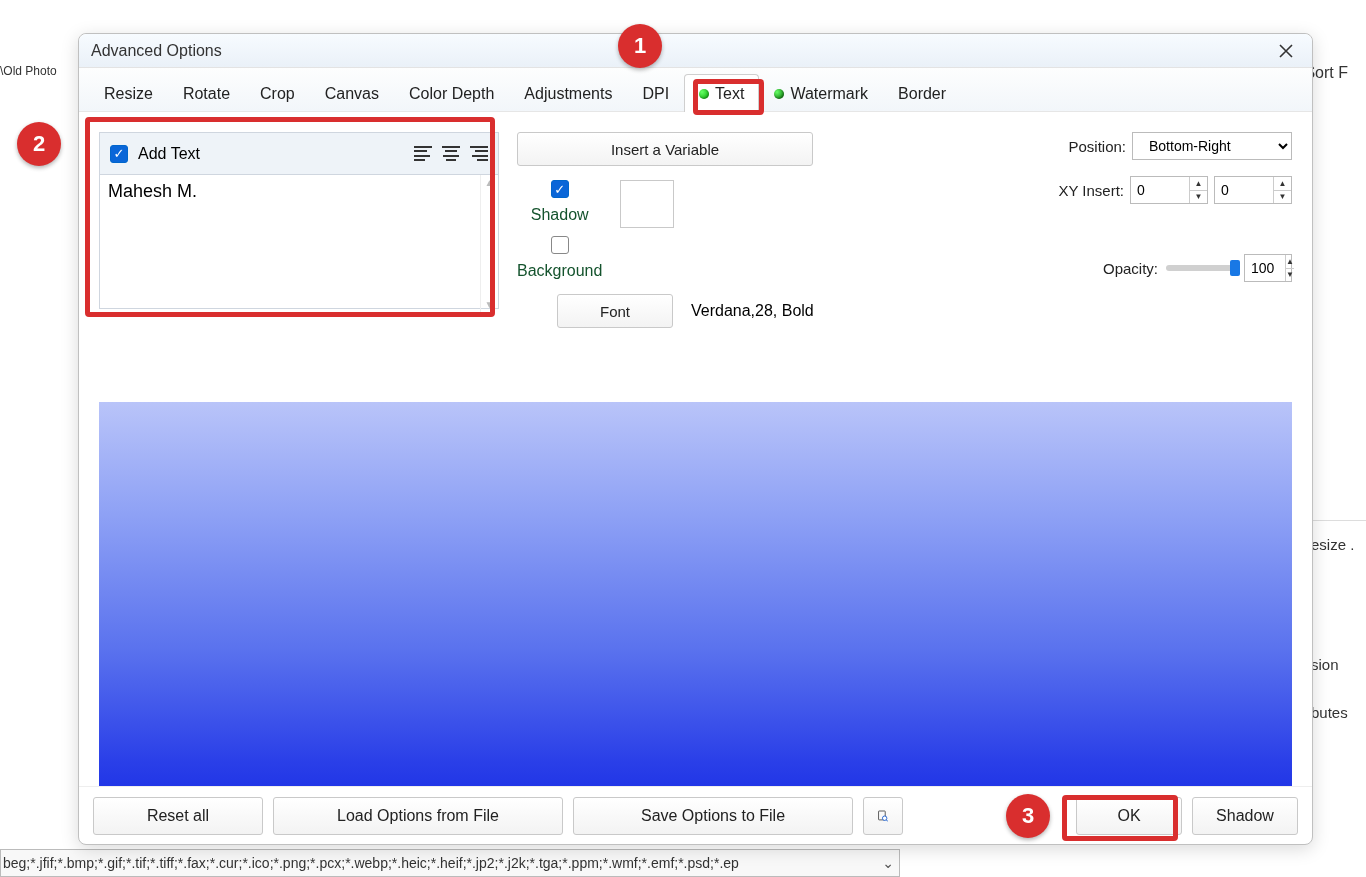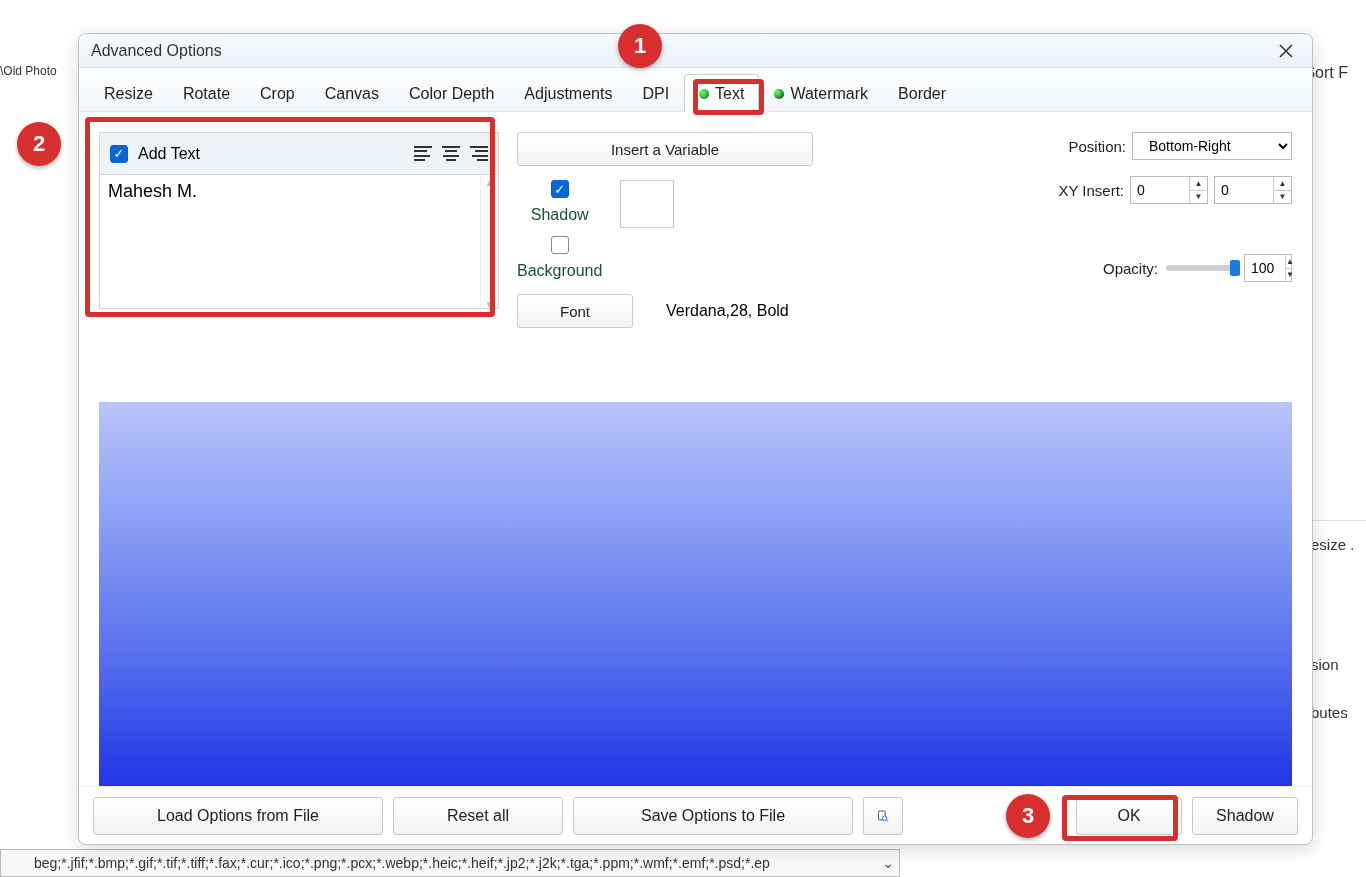--- a/index.html
+++ b/index.html
@@ -3,21 +3,21 @@
 <meta charset="utf-8">
 <style>
   * { box-sizing: border-box; font-family: "Segoe UI", Tahoma, sans-serif; }
   body { margin:0; background:#fff; width:1366px; height:877px; position:relative; overflow:hidden; }
   .bg-left { position:absolute; top:64px; left:0; color:#333; font-size:12px; }
   .bg-right-top { position:absolute; top:64px; right:16px; color:#333; font-size:16px; padding-right:2px;}
   .bg-right-group { position:absolute; right:0; top:520px; width:55px; border-top:1px solid #ddd; }
   .bg-right-item { height:48px; line-height:48px; font-size:15px; color:#333; overflow:hidden; white-space:nowrap;}
   .bg-right-item.tall { height:120px; }
   .status-bar { position:absolute; left:0; bottom:0; height:28px; width:900px; display:flex; align-items:center; font-size:14px; color:#333; padding-left:2px; border:1px solid #bbb; background:#f8f8f8;}
-  .status-bar .sb-text{ flex:1; overflow:hidden; white-space:nowrap; text-overflow:ellipsis;margin-left:31px;}
+  .status-bar .sb-text{ flex:1; overflow:hidden; white-space:nowrap; text-overflow:ellipsis;}
   .status-bar .sb-chev{ width:22px; text-align:center; color:#555; }
 
   .dialog { position:absolute; left:78px; top:33px; width:1235px; height:812px; background:#fff; border:1px solid #c0c0c0; border-radius:8px; box-shadow:0 4px 18px rgba(0,0,0,.15); display:flex; flex-direction:column;}
   .dlg-titlebar{ height:34px; display:flex; align-items:center; padding:0 12px; background:linear-gradient(#f7fbff,#eaf1f8); border-bottom:1px solid #e3e3e3; border-radius:8px 8px 0 0;}
   .dlg-title{ font-size:16px; color:#333;}
   .dlg-close{ margin-left:auto; width:28px; height:28px; display:flex; align-items:center; justify-content:center; font-size:18px; color:#444;}
 
   .tabbar{ height:44px; display:flex; align-items:stretch; padding:0 10px; border-bottom:1px solid #e6e6e6; background:linear-gradient(#fdfefe,#f2f6fa); gap:0;}
   .tab{ padding:0 14px; display:flex; align-items:center; font-size:16px; color:#222; gap:6px; border:1px solid transparent; border-bottom:none; margin-top:6px; height:38px;}
   .tab .dot{ width:10px; height:10px; border-radius:50%; box-shadow:inset -1px -1px 2px rgba(0,0,0,.3);}
@@ -45,21 +45,21 @@
   .align-right span{margin-left:auto} .align-right span:nth-child(1){width:100%} .align-right span:nth-child(2){width:70%} .align-right span:nth-child(3){width:90%} .align-right span:nth-child(4){width:60%}
   .te-textarea{ width:100%; height:135px; border:1px solid #cfd6df; resize:none; font-size:18px; padding:6px 8px; font-family:inherit;}
   .te-scroll{ position:absolute; right:1px; top:1px; bottom:1px; width:18px; border-left:1px solid #eee; display:flex; flex-direction:column; justify-content:space-between; align-items:center; color:#bbb; font-size:10px; padding:2px 0;}
   .te-wrap{position:relative;}
 
   .mid-col{ flex:0 0 300px; display:flex; flex-direction:column; gap:14px;}
   .btn{ height:34px; background:linear-gradient(#fff,#f3f3f3); border:1px solid #c9c9c9; border-radius:3px; display:inline-flex; align-items:center; justify-content:center; font-size:15px; color:#222; padding:0 14px;}
   .btn-wide{ width:296px;}
   .chk-row{ display:flex; align-items:center; gap:8px; font-size:16px; color:#14532d;flex-direction:column;}
   .swatch{ width:54px; height:48px; border:1px solid #c9c9c9; background:#fff;}
-  .font-row{ display:flex; align-items:center; gap:33px;}
+  .font-row{ display:flex; align-items:center; gap:18px;margin-left:40px;}
   .font-row .btn{ width:116px;}
 
   .right-col{ margin-left:auto; width:280px; display:flex; flex-direction:column; gap:16px; font-size:15px; color:#222;}
   .field-row{ display:flex; align-items:center; justify-content:flex-end; gap:6px;}
   .field-row label{white-space:nowrap;}
   select.combo{ height:28px; width:160px; border:1px solid #bbb; font-size:14px; padding:0 12px; background:#fff;}
   .spinner{ display:flex; height:28px; width:78px; border:1px solid #bbb;}
   .spinner input{ flex:1; border:none; padding:0 6px; font-size:14px; width:40px;}
   .spinner .arrows{ width:18px; border-left:1px solid #ccc; display:flex; flex-direction:column;}
   .spinner .arrows div{ flex:1; display:flex;align-items:center;justify-content:center; font-size:8px; color:#333;}
@@ -224,22 +224,22 @@
         </div>
       </div>
     </div>
 
     <div class="preview">
       <div class="preview-text">Mahesh M.</div>
     </div>
   </div>
 
   <div class="dlg-footer">
+    <div class="btn ft ft-reset">Reset all</div>
     <div class="btn ft ft-load">Load Options from File</div>
-    <div class="btn ft ft-reset">Reset all</div>
     <div class="btn ft ft-save">Save Options to File</div>
     <div class="btn ft ft-preview">
       <svg width="18" height="20" viewBox="0 0 18 20">
         <rect x="1" y="1" width="12" height="16" rx="1" fill="none" stroke="#333" stroke-width="1.4"></rect>
         <circle cx="12" cy="14" r="4" fill="#fff" stroke="#1a5fd0" stroke-width="1.6"></circle>
         <line x1="15" y1="17" x2="18" y2="20" stroke="#1a5fd0" stroke-width="1.8"></line>
       </svg>
     </div>
     <div class="ft-spacer"></div>
     <div class="btn ft ft-ok">OK</div>

